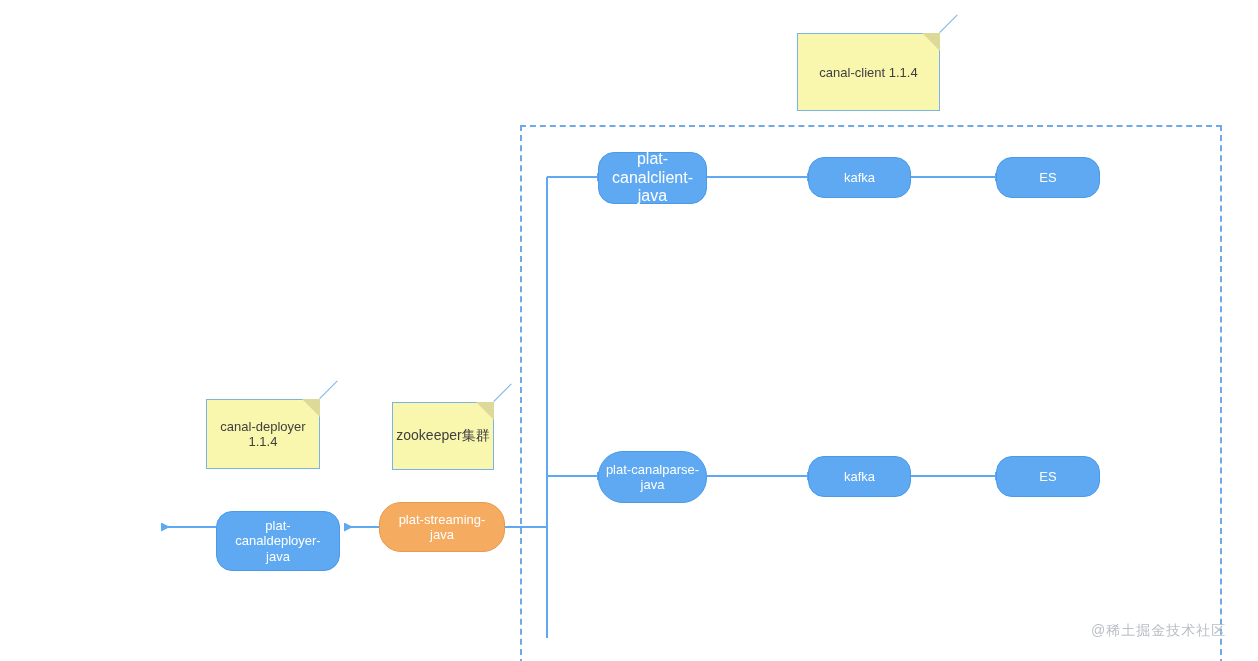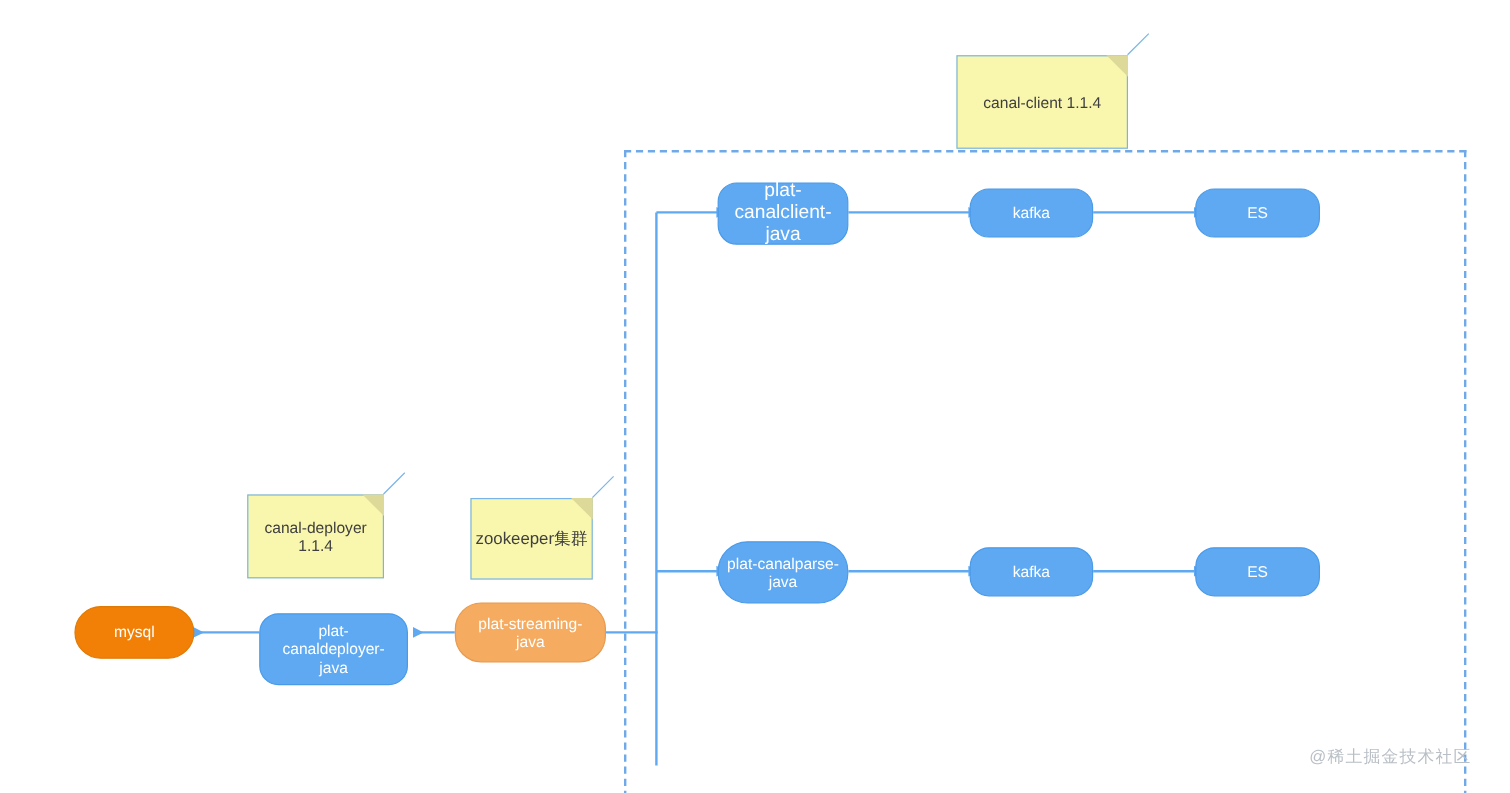--- a/index.html
+++ b/index.html
@@ -52,21 +52,20 @@
   .note {
     position: absolute;
     box-sizing: border-box;
     background: #f9f7ae;
     border: 1px solid #78b4e8;
     color: #3f3f3f;
     display: flex;
     align-items: center;
     justify-content: center;
     text-align: center;
-    margin-top: 13px;
   }
   .note .fold {
     position: absolute;
     right: -1px;
     top: -1px;
     width: 0;
     height: 0;
     border-left: 18px solid transparent;
     border-top: 18px solid #ddd998;
   }
@@ -148,23 +147,20 @@
     <span class="fold-edge"></span>
     <span class="note-label" style="font-size:13px;">canal-deployer 1.1.4</span>
   </div>
 
   <div class="note" style="left:392px; top:402px; width:102px; height:68px;">
     <span class="fold"></span>
     <span class="fold-edge"></span>
     <span class="note-label" style="font-size:14px;">zookeeper集群</span>
   </div>
 
-  <div class="node orange-strong" style="left:62px; top:505px; width:100px; height:44px; font-size:13px;">
-    <span>mysql</span>
-  </div>
 
   <div class="node blue" style="left:216px; top:511px; width:124px; height:60px; font-size:13px;">
     <span>plat-
 canaldeployer-
 java</span>
   </div>
 
   <div class="node orange-light" style="left:379px; top:502px; width:126px; height:50px; font-size:13px;">
     <span>plat-streaming-
 java</span>

